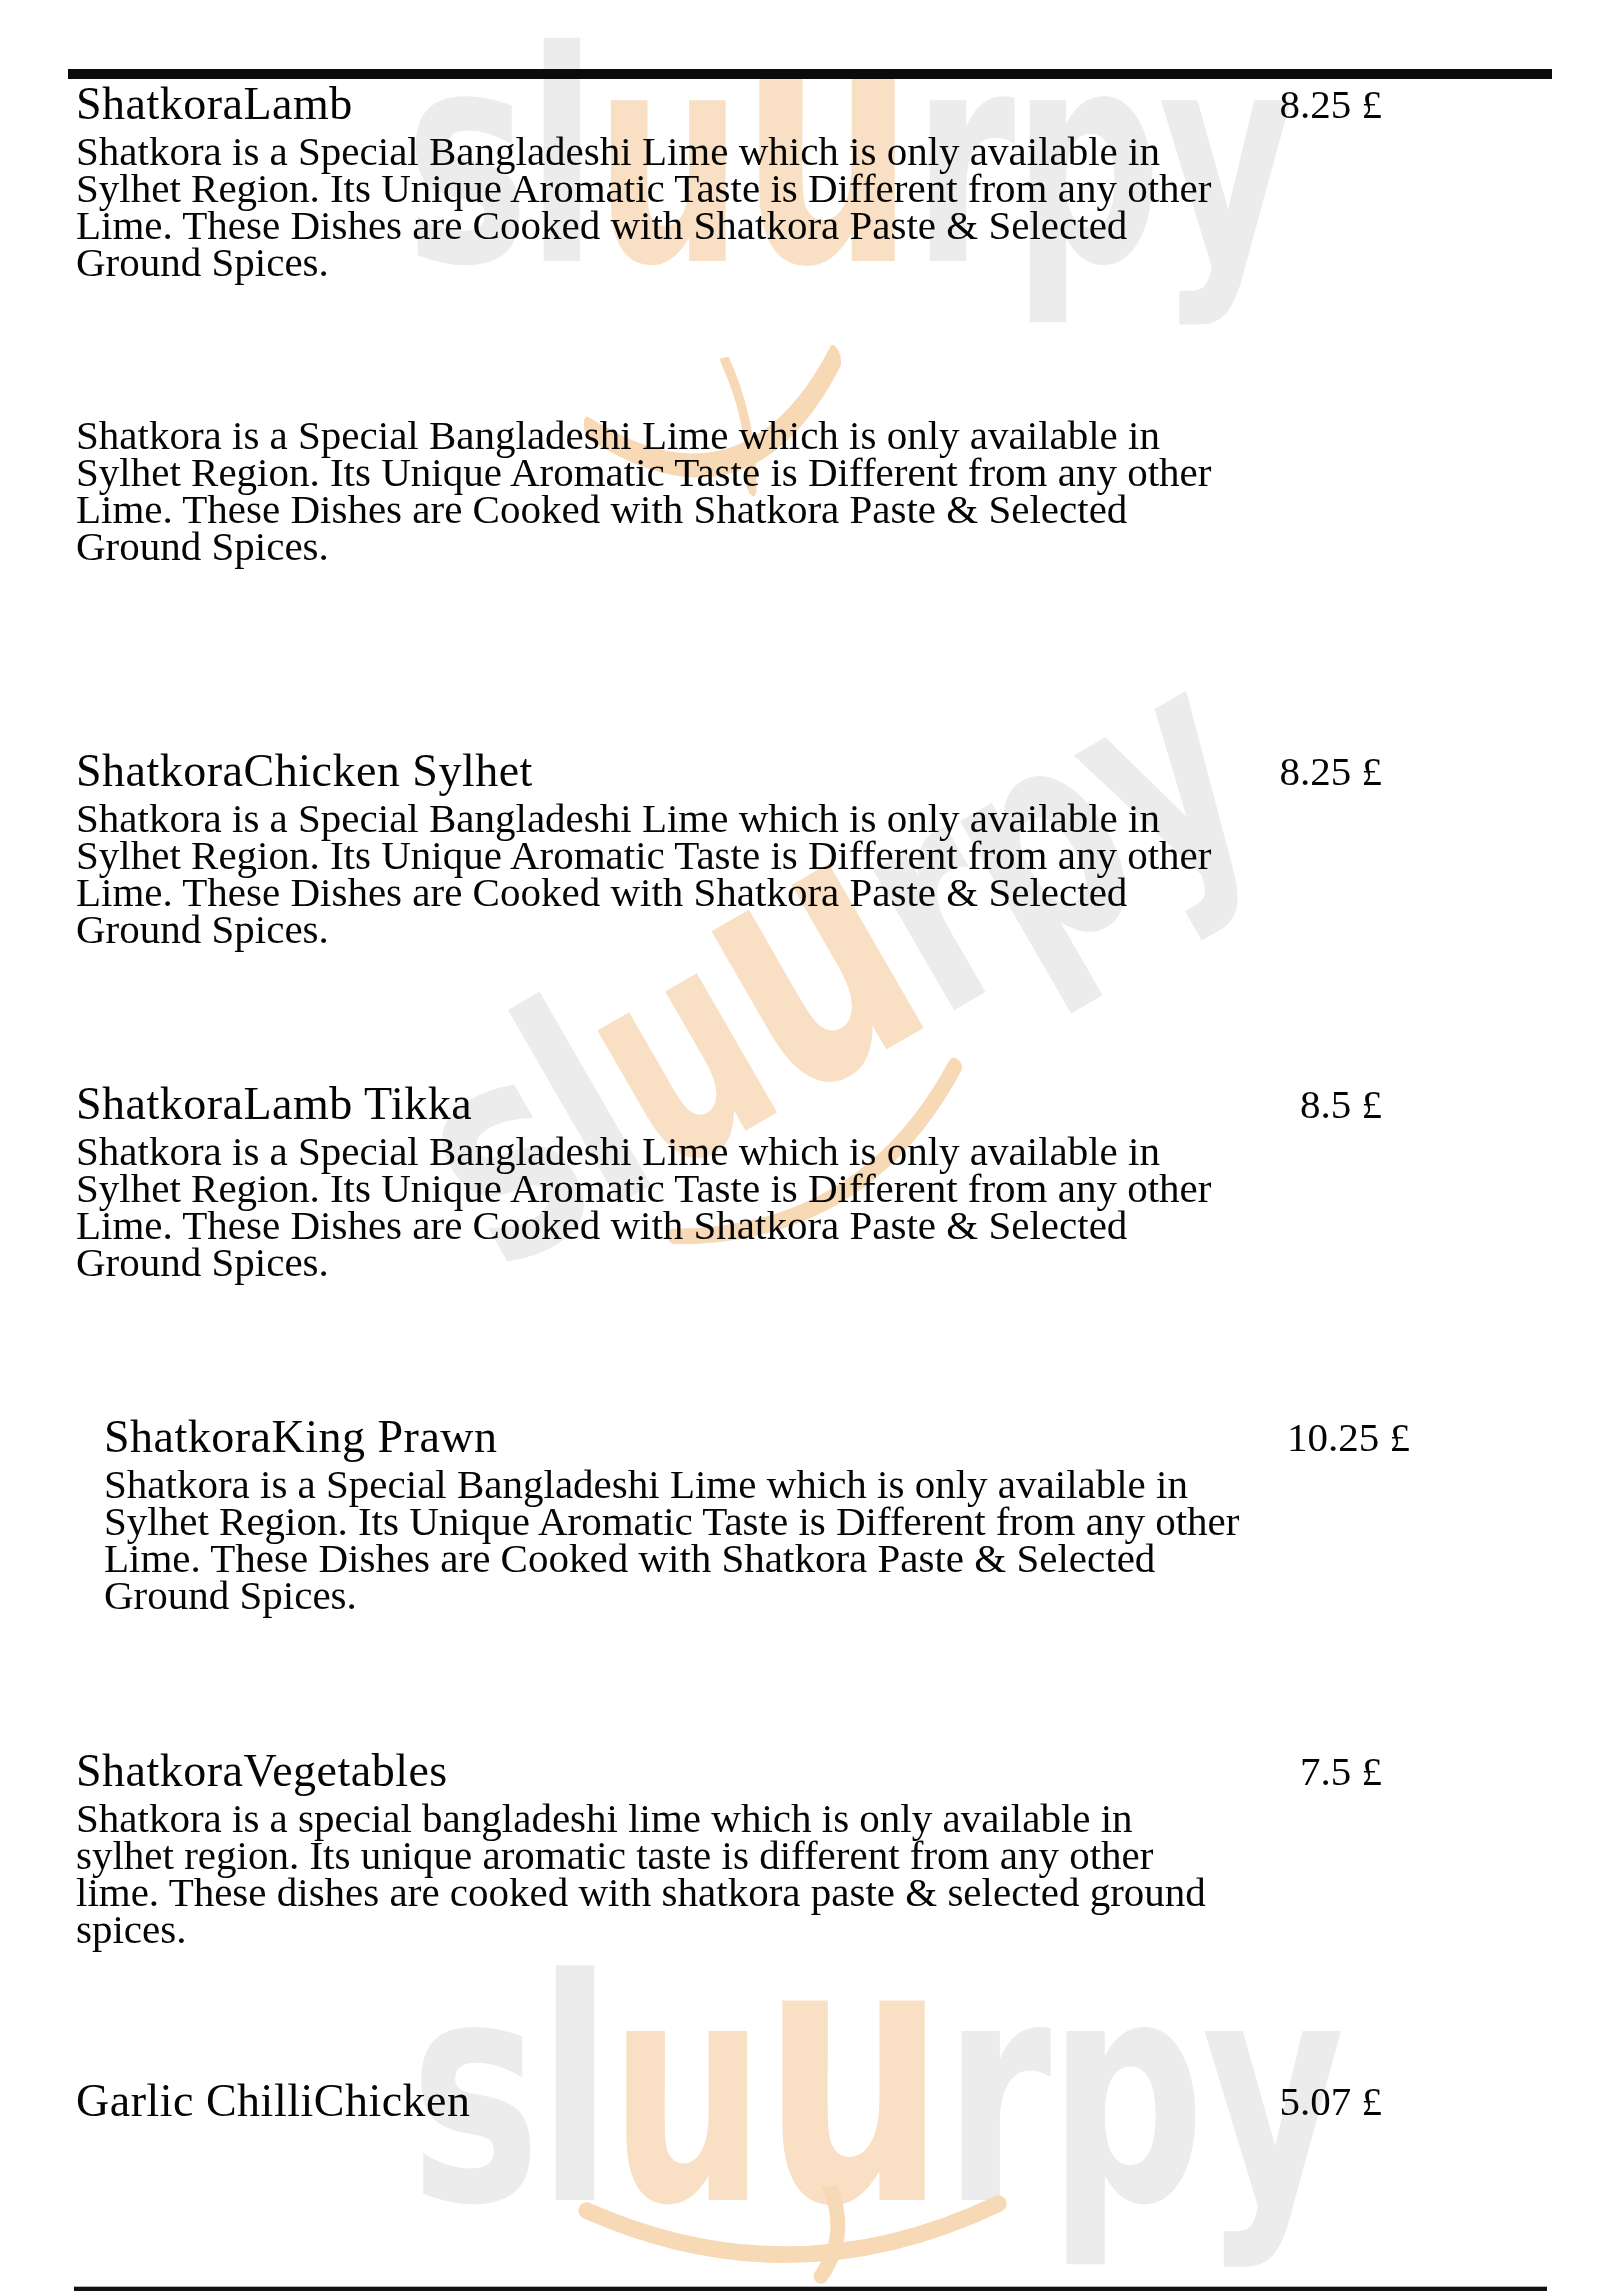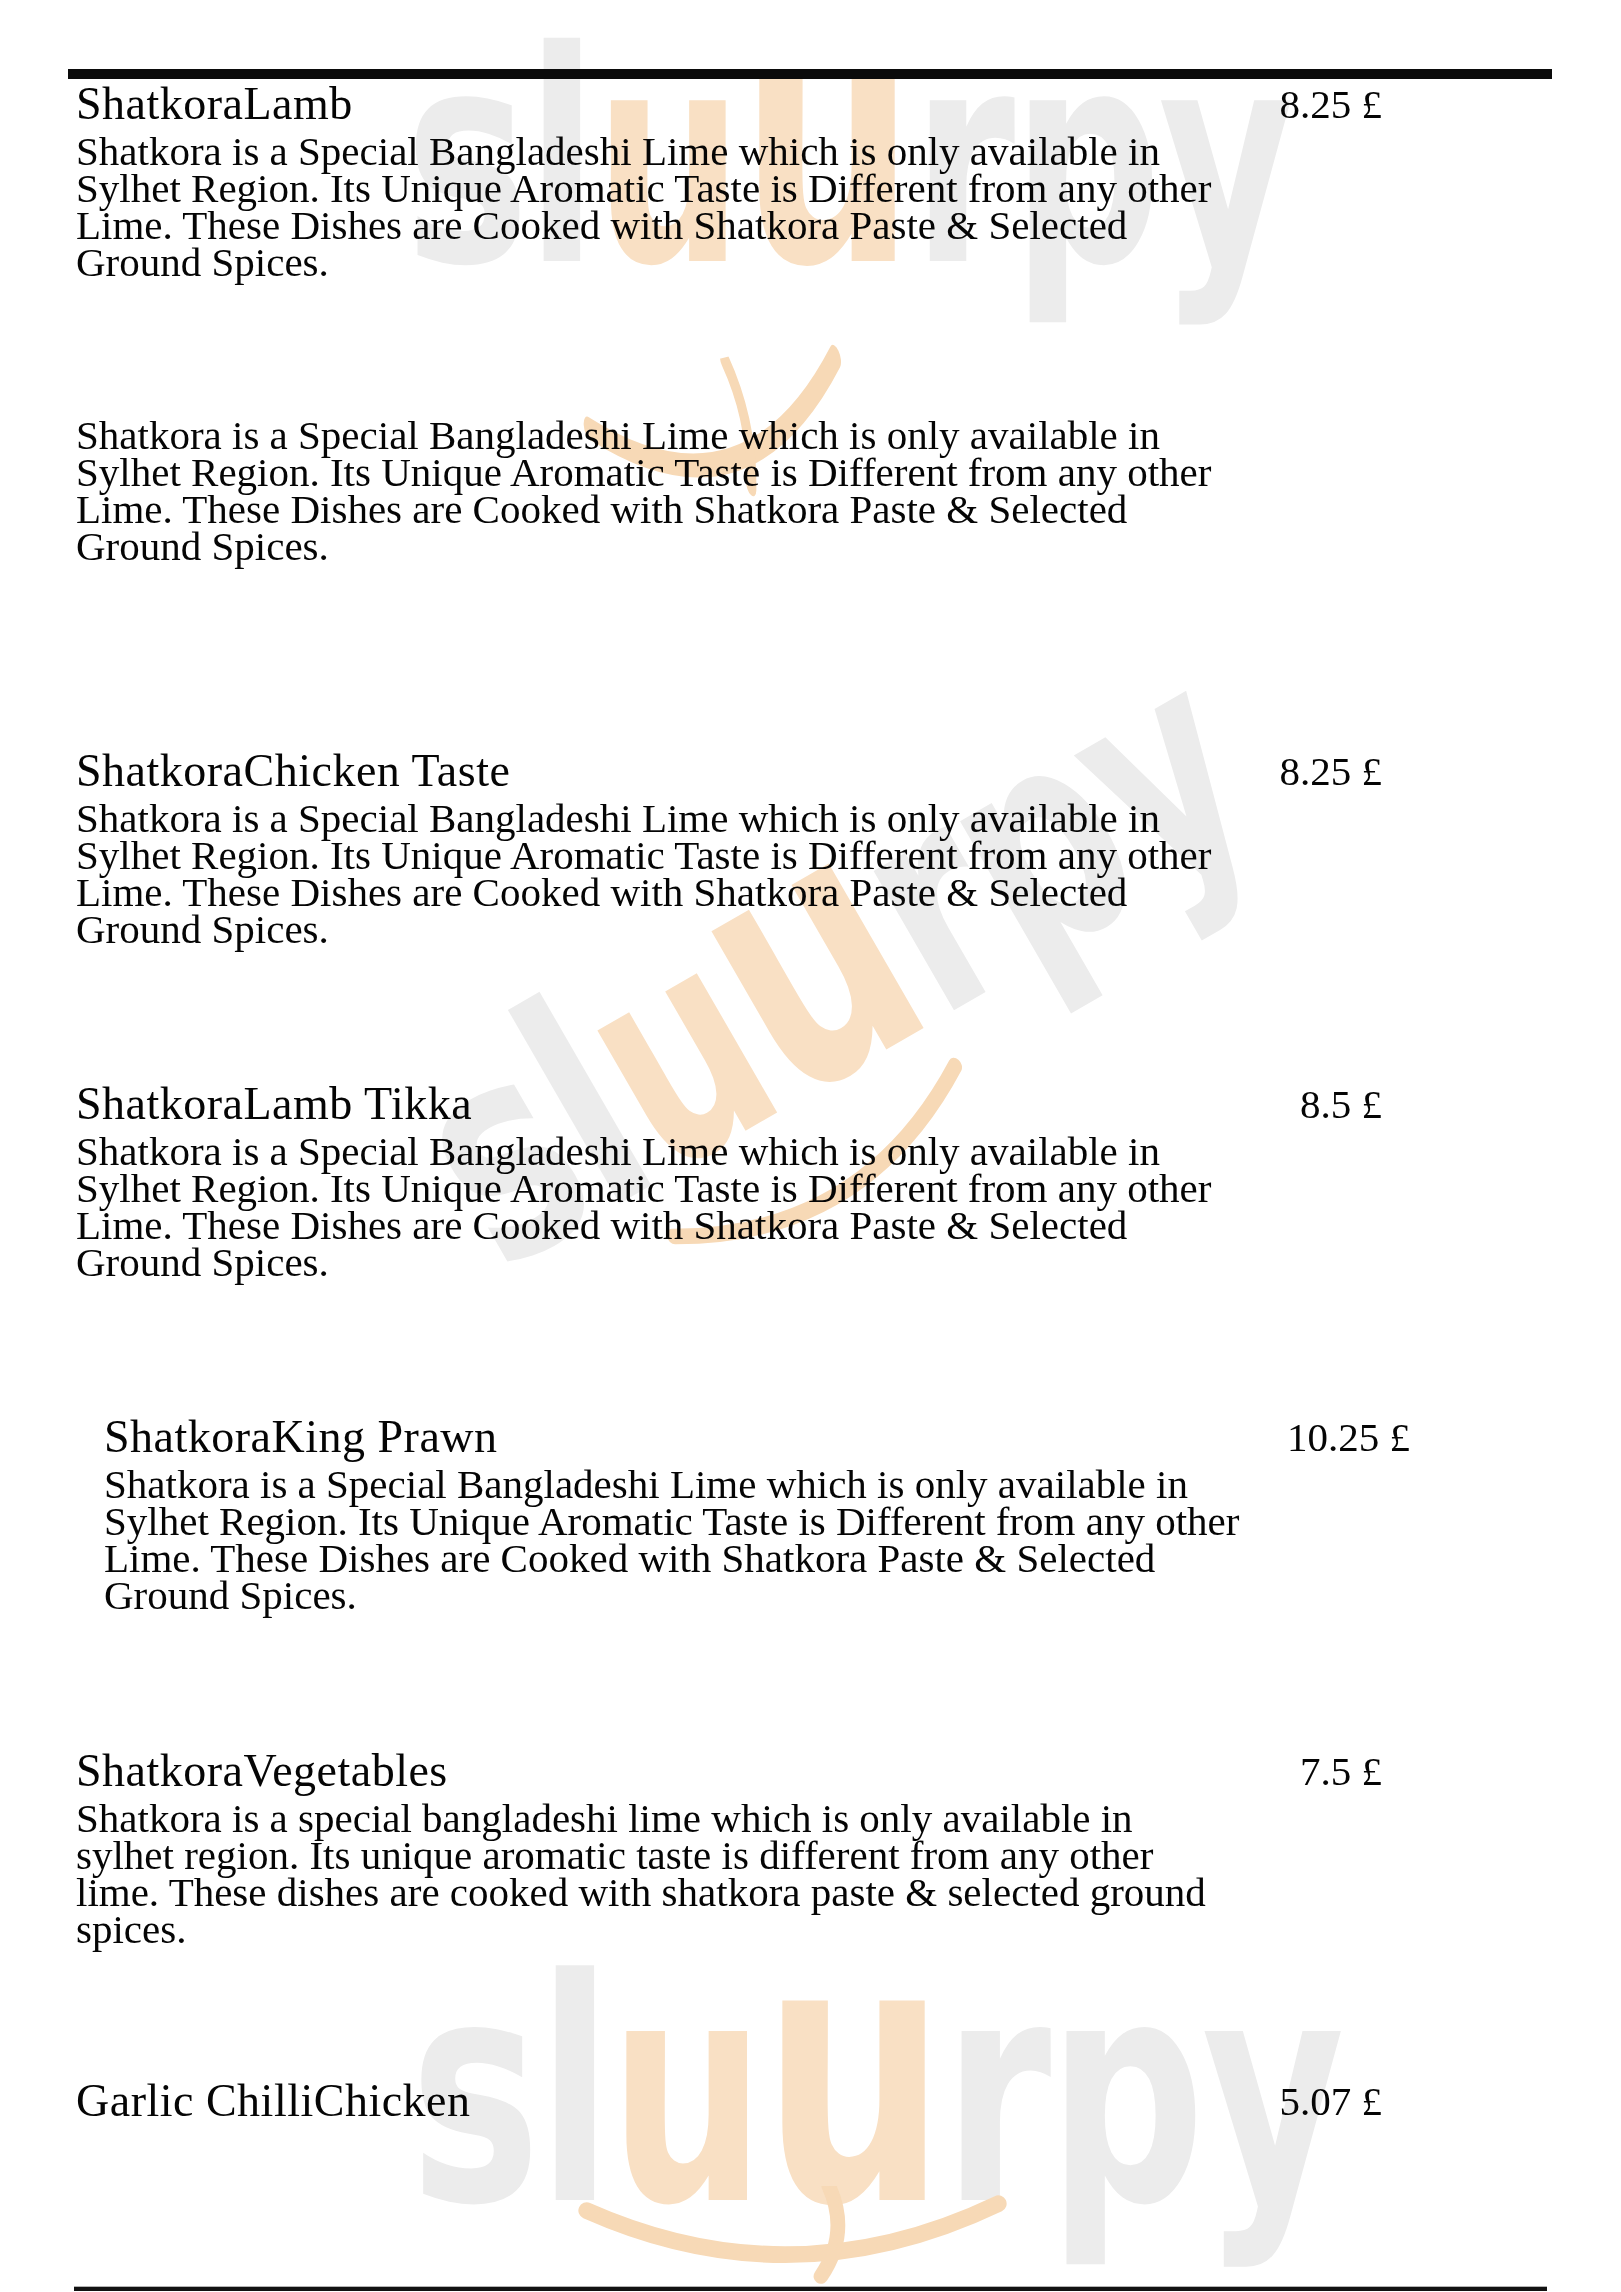--- a/index.html
+++ b/index.html
@@ -103,21 +103,21 @@
     <div class="menu-item" style="top: 413px;">
     <div class="item-desc">
         <div class="desc-line">Shatkora is a Special Bangladeshi Lime which is only available in</div>
         <div class="desc-line">Sylhet Region. Its Unique Aromatic Taste is Different from any other</div>
         <div class="desc-line">Lime. These Dishes are Cooked with Shatkora Paste &amp; Selected</div>
         <div class="desc-line">Ground Spices.</div>
       </div>
   </div>
     <div class="menu-item" style="top: 746px;">
     <div class="item-head">
-      <div class="item-name">ShatkoraChicken Taste</div>
+      <div class="item-name">ShatkoraChicken Sylhet</div>
       <div class="item-price">8.25 £</div>
     </div>
     <div class="item-desc">
         <div class="desc-line">Shatkora is a Special Bangladeshi Lime which is only available in</div>
         <div class="desc-line">Sylhet Region. Its Unique Aromatic Taste is Different from any other</div>
         <div class="desc-line">Lime. These Dishes are Cooked with Shatkora Paste &amp; Selected</div>
         <div class="desc-line">Ground Spices.</div>
       </div>
   </div>
     <div class="menu-item" style="top: 1079px;">

